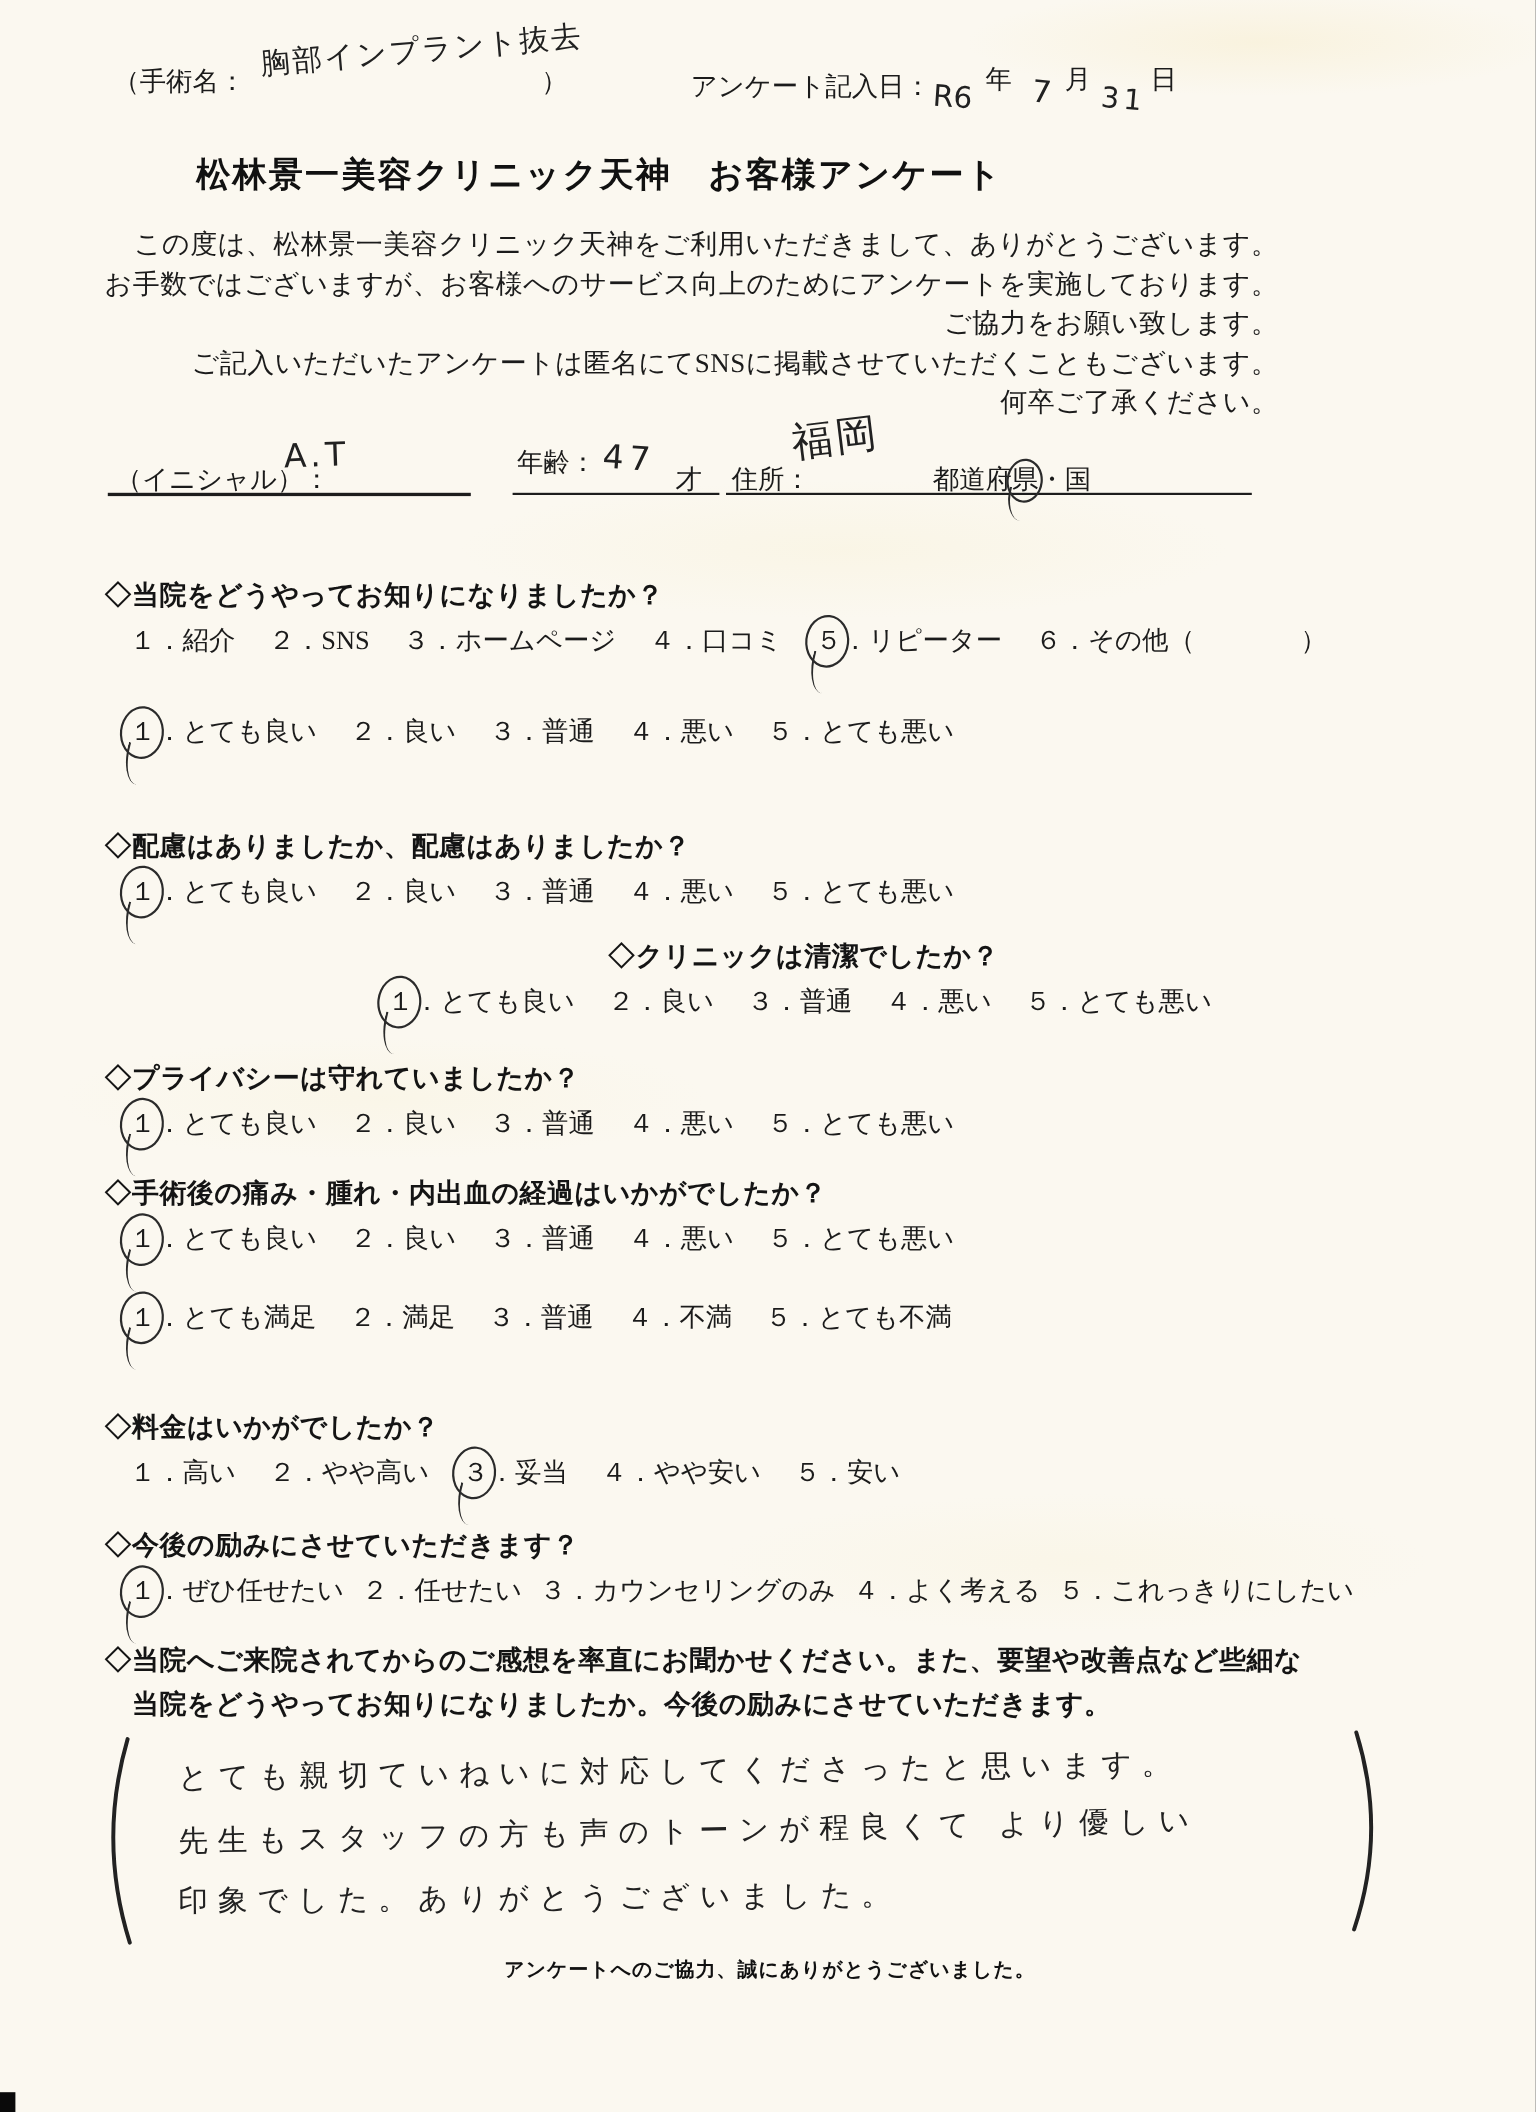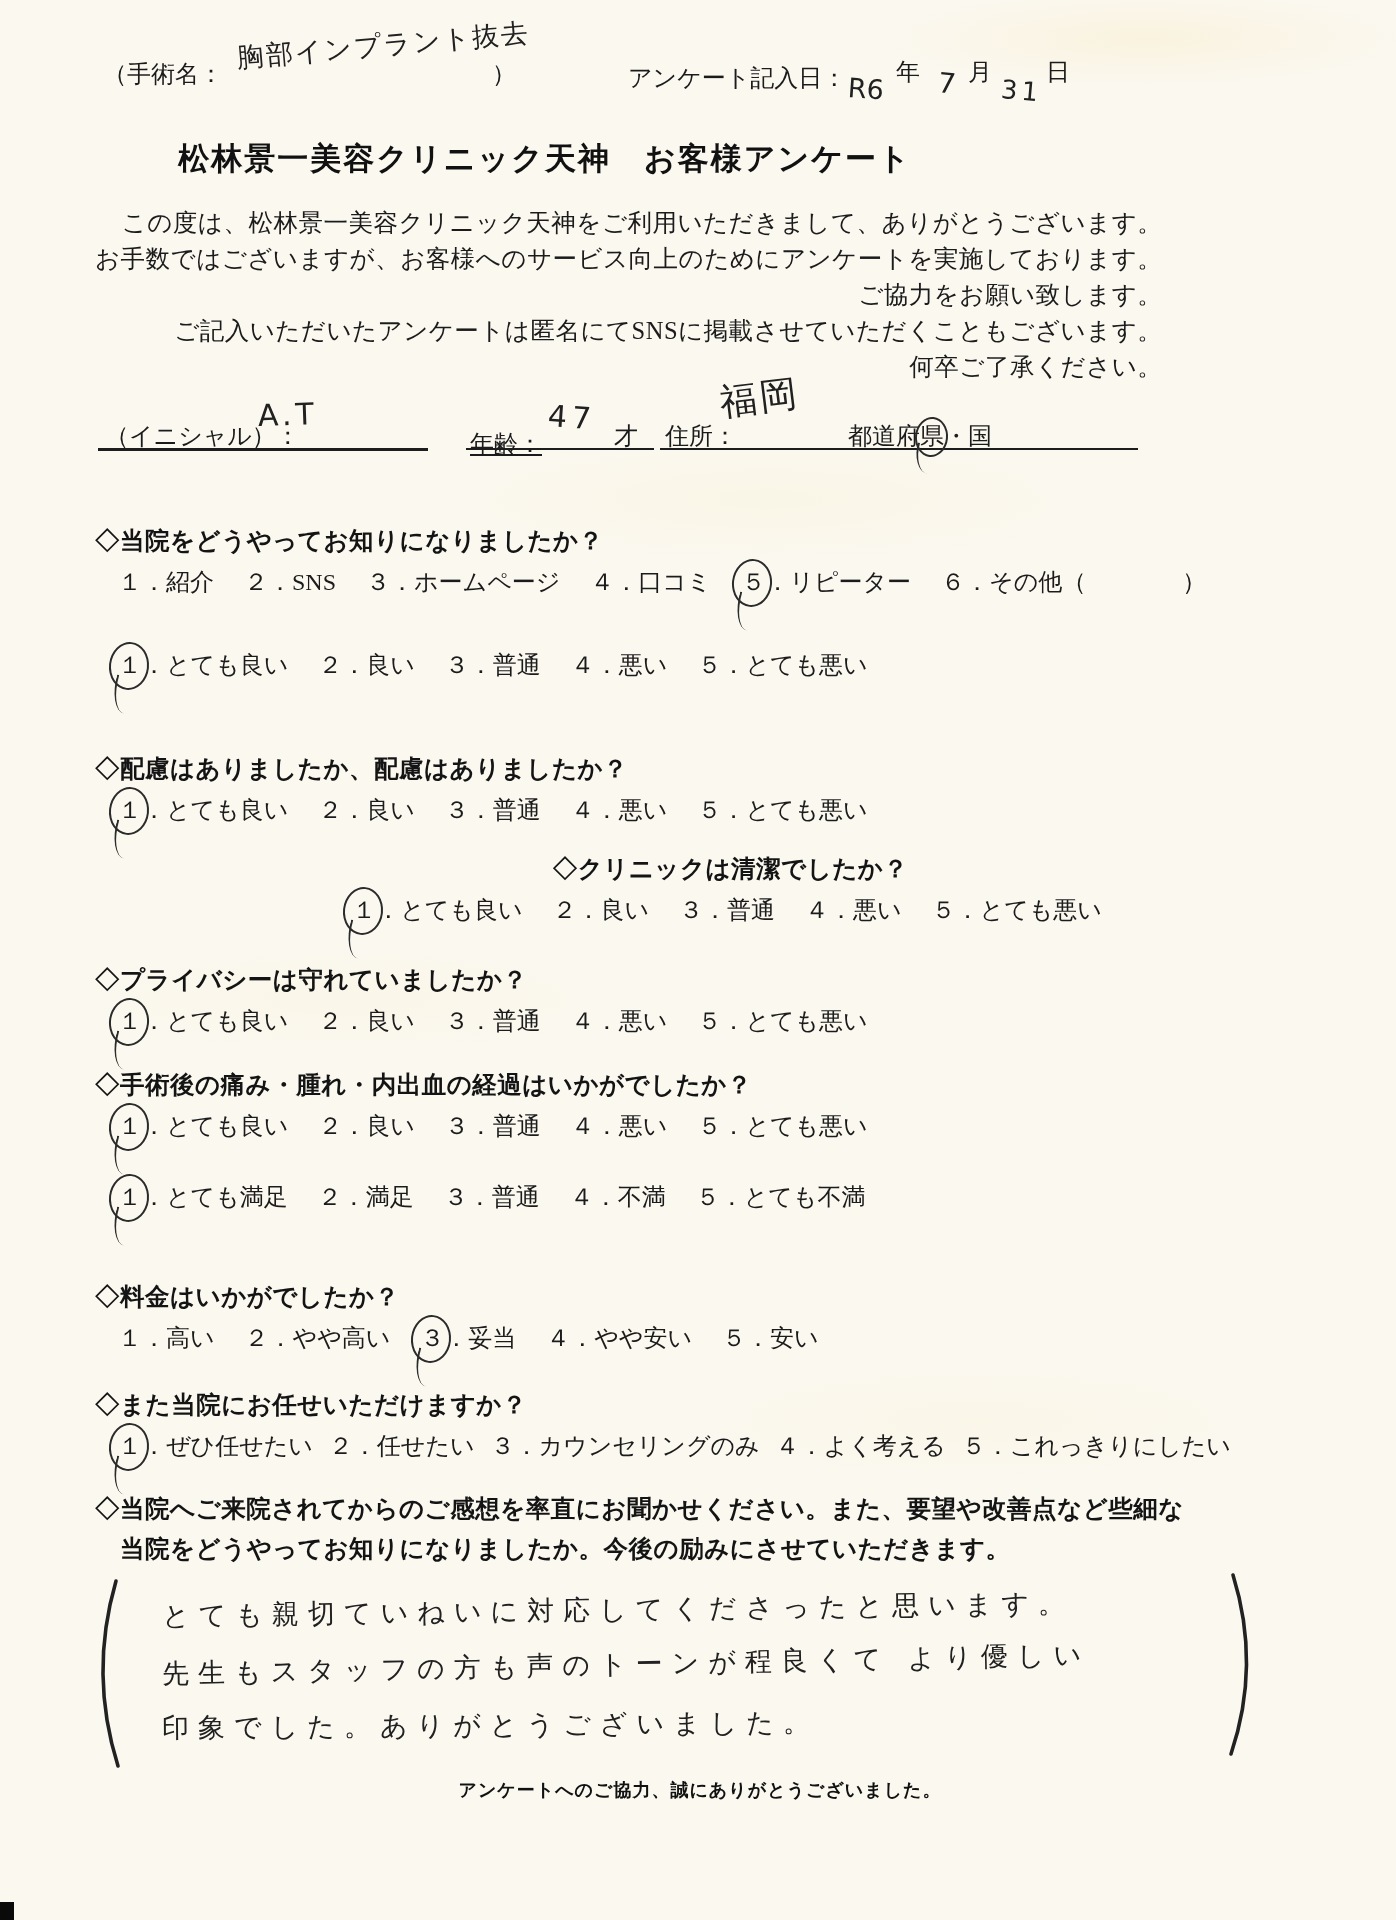--- a/index.html
+++ b/index.html
@@ -95,21 +95,21 @@
     <div>何卒ご了承ください。</div>
   </div>
 
   <div class="uline" style="left:98px;top:448px;width:330px;"></div>
   <div class="uline" style="left:466px;top:448px;width:188px;border-bottom-width:2px;"></div>
   <div class="uline" style="left:660px;top:448px;width:478px;border-bottom-width:2px;"></div>
 
   <span class="plabel" style="left:105px;top:420px;">（イニシャル）：</span>
   <span class="hw" style="left:258px;top:398px;font-size:30px;letter-spacing:4px;transform:rotate(-2deg);">A.T</span>
 
-  <span class="plabel" style="left:470px;top:428px;text-decoration:underline;">年齢：</span>
+  <span class="plabel" style="left:470px;top:404px;">年齢：</span>
   <span class="hw" style="left:548px;top:398px;font-size:30px;letter-spacing:5px;transform:rotate(4deg);">47</span>
   <span class="plabel" style="left:614px;top:420px;">才</span>
 
   <span class="plabel" style="left:665px;top:420px;">住所：</span>
   <span class="hw" style="left:720px;top:378px;font-size:37px;letter-spacing:3px;transform:rotate(-7deg);">福岡</span>
   <span class="plabel" style="left:848px;top:420px;"><span>都道府</span><span class="circled small-circle">県</span><span>・国</span></span>
 
   <div class="q" style="top:524px;">
     <div class="q-text">◇当院をどうやってお知りになりましたか？</div>
     <div class="q-opts"><span class="opt"><span class="num">１</span>．紹介</span><span class="opt"><span class="num">２</span>．SNS</span><span class="opt"><span class="num">３</span>．ホームページ</span><span class="opt"><span class="num">４</span>．口コミ</span><span class="opt"><span class="num circled">５</span>．リピーター</span><span class="opt"><span class="num">６</span>．その他（　　　　）</span></div>
@@ -142,21 +142,21 @@
   <div class="q" style="top:1172px;">
     <div class="q-opts"><span class="opt"><span class="num circled">１</span>．とても満足</span><span class="opt"><span class="num">２</span>．満足</span><span class="opt"><span class="num">３</span>．普通</span><span class="opt"><span class="num">４</span>．不満</span><span class="opt"><span class="num">５</span>．とても不満</span></div>
   </div>
 
   <div class="q" style="top:1280px;">
     <div class="q-text">◇料金はいかがでしたか？</div>
     <div class="q-opts"><span class="opt"><span class="num">１</span>．高い</span><span class="opt"><span class="num">２</span>．やや高い</span><span class="opt"><span class="num circled">３</span>．妥当</span><span class="opt"><span class="num">４</span>．やや安い</span><span class="opt"><span class="num">５</span>．安い</span></div>
   </div>
 
   <div class="q tight" style="top:1388px;">
-    <div class="q-text">◇また当院にお任せいただけますか？</div>
+    <div class="q-text">◇今後の励みにさせていただきます？</div>
     <div class="q-opts"><span class="opt"><span class="num circled">１</span>．ぜひ任せたい</span><span class="opt"><span class="num">２</span>．任せたい</span><span class="opt"><span class="num">３</span>．カウンセリングのみ</span><span class="opt"><span class="num">４</span>．よく考える</span><span class="opt"><span class="num">５</span>．これっきりにしたい</span></div>
   </div>
 
   <div class="q" style="top:1492px;">
     <div class="q-text">◇当院へご来院されてからのご感想を率直にお聞かせください。また、要望や改善点など些細な</div>
     <div class="q-text" style="margin-top:7px;padding-left:25px;">当院をどうやってお知りになりましたか。今後の励みにさせていただきます。</div>
   </div>
 
   <svg class="abs" style="left:86px;top:1576px;" width="42" height="196">
     <path d="M30 5 Q 3 98 32 190" fill="none" stroke="#222" stroke-width="3.6" stroke-linecap="round"></path>

